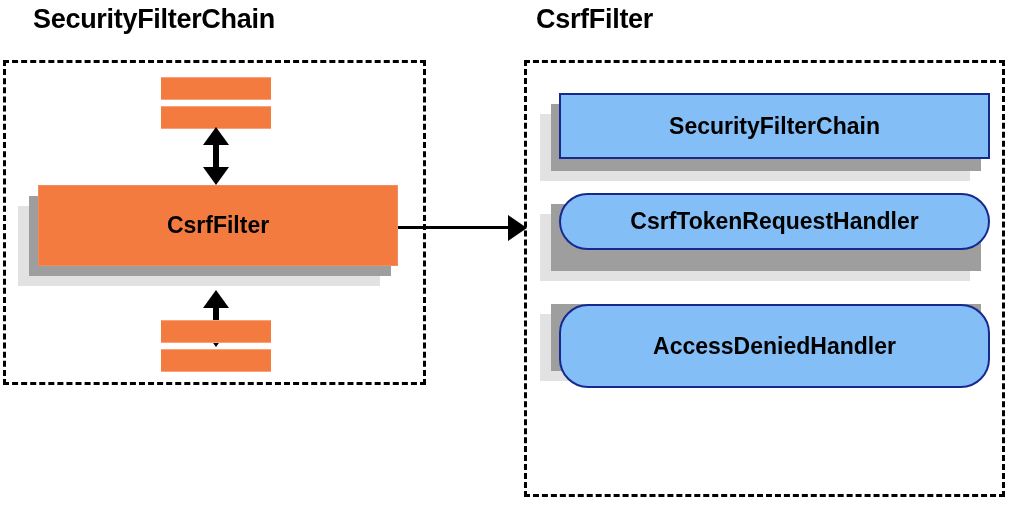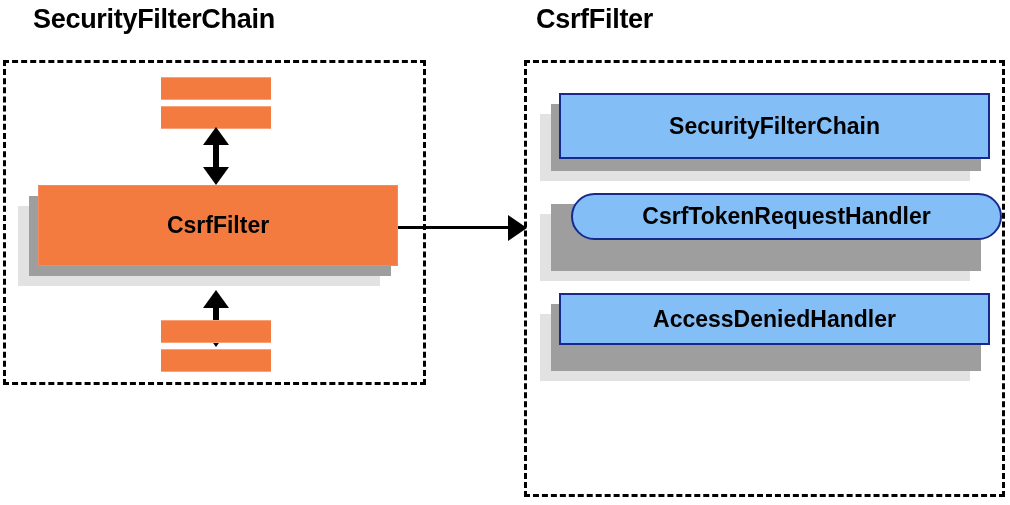--- a/index.html
+++ b/index.html
@@ -162,27 +162,27 @@
     <div class="shadow-outer" style="left:0px; top:21px; width:430px; height:67px;"></div>
     <div class="shadow-inner" style="left:11px; top:11px; width:430px; height:67px;"></div>
     <div class="face" style="left:19px; top:0px; width:431px; height:66px;">
       <span>SecurityFilterChain</span>
     </div>
   </div>
 
   <div class="stack-box stack-blue" style="left:540px; top:193px; width:450px; height:88px;">
     <div class="shadow-outer" style="left:0px; top:21px; width:430px; height:67px;"></div>
     <div class="shadow-inner" style="left:11px; top:11px; width:430px; height:67px;"></div>
-    <div class="face" style="left:31px; top:0px; width:431px; height:47px;border-radius:31px;">
+    <div class="face" style="left:19px; top:0px; width:431px; height:57px;border-radius:31px;">
       <span>CsrfTokenRequestHandler</span>
     </div>
   </div>
 
   <div class="stack-box stack-blue" style="left:540px; top:293px; width:450px; height:88px;">
     <div class="shadow-outer" style="left:0px; top:21px; width:430px; height:67px;"></div>
     <div class="shadow-inner" style="left:11px; top:11px; width:430px; height:67px;"></div>
-    <div class="face" style="left:19px; top:0px; width:431px; height:52px;">
+    <div class="face" style="left:19px; top:11px; width:431px; height:84px;border-radius:29px;">
       <span>AccessDeniedHandler</span>
     </div>
   </div>
 
 
 </div>
 
 </body></html>

